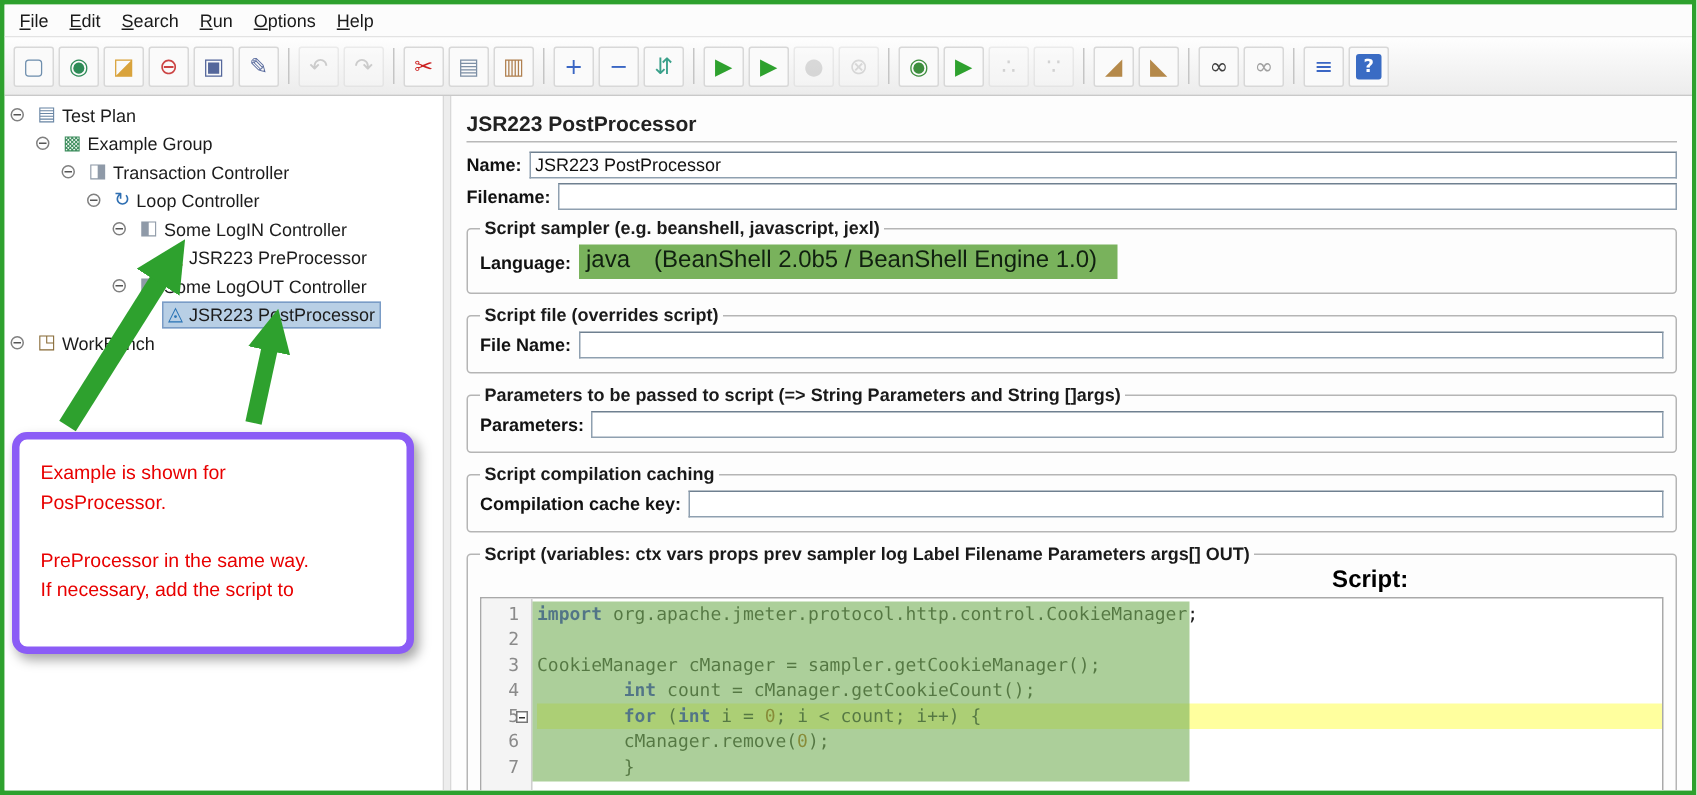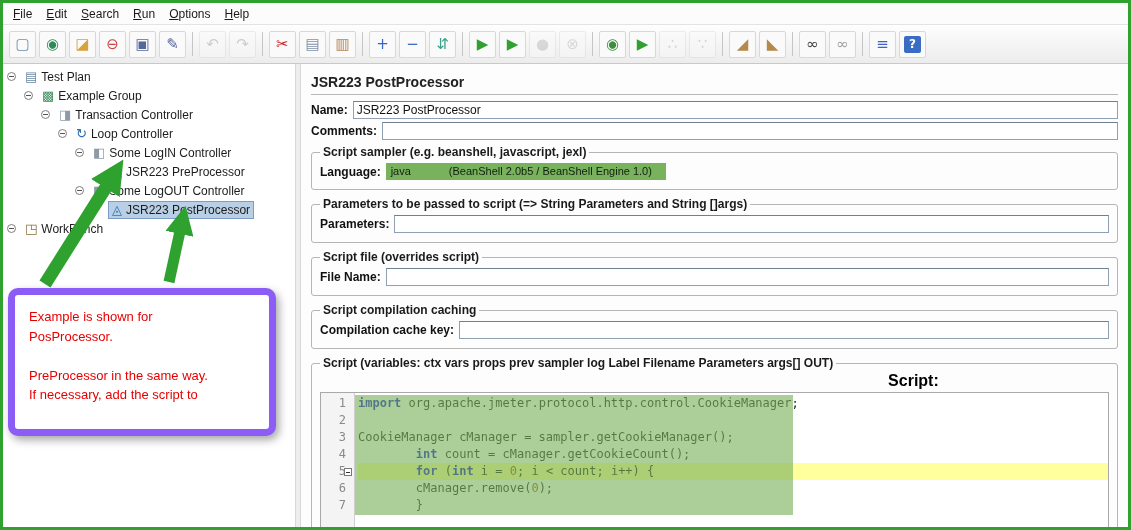--- a/index.html
+++ b/index.html
@@ -71,21 +71,21 @@
   .exspace { width: 16px; flex: none; }
   .cell { display: inline-flex; align-items: center; gap: 4px; padding: 1px 3px; border: 1px solid transparent; }
   .cell.sel { background: var(--selection-bg, #B8CFE5); border-color: var(--selection-border, #7A9CC6); }
   .nico { font-size: 13px; line-height: 1; flex: none; font-family: "DejaVu Sans", sans-serif; }
 
   .arrows { position: absolute; left: 0; top: 0; z-index: 5; pointer-events: none; }
   .arrow-line { stroke: var(--arrow-green, #2EA12E); }
 
   .callout {
     position: absolute; left: 5px; top: 224px; width: 268px; height: 148px;
-    background: #fff; border: 7px solid #8b5cf6; border-radius: 10px;
+    background: #fff; border: 5px solid #8b5cf6; border-radius: 10px;
     box-shadow: 3px 4px 8px rgba(0,0,0,.35);
     padding: 12px 14px; z-index: 6;
     color: var(--callout-red, #E80000); font-size: 13px; line-height: 1.5;
   }
 
   
   .panel-title { font-size: 14px; font-weight: bold; color: #222; margin: 2px 0 4px; }
   .title-rule { border: none; border-top: 1px solid #b8b8b8; margin: 0 0 6px; }
 
   .frow { display: flex; align-items: center; gap: 5px; margin: 3px 0; }
@@ -93,23 +93,23 @@
   .tin {
     flex: 1; height: 18px; background: #fff;
     border: 1px solid #8fa0b0; border-top-color: #6f8090;
     padding: 1px 3px; font: 12px "Liberation Sans", sans-serif; color: #111;
   }
 
   fieldset { border: 1px solid #b5b5b5; border-radius: 3px; margin: 5px 0 7px; padding: 1px 8px 6px; }
   legend { font-weight: bold; font-size: 12px; padding: 0 3px; color: #1a1a1a; }
 
   .green-mark {
-    display: inline-flex; align-items: center; gap: 38px;
+    display: inline-flex; align-items: center; gap: 16px;
     background: var(--marker-green, #79B25C);
-    padding: 2px 14px 3px 5px; font-size: 11px; color: #102010;
+    padding: 2px 14px 3px 5px; font-size: 16px; color: #102010;
   }
 
   .script-label { font-weight: bold; font-size: 16px; margin: 1px 0 0 72%; }
 
   .editor {
     display: flex; height: 158px; background: #fff; margin-top: 2px;
     border: 1px solid #a9a9a9; overflow: hidden; position: relative;
   }
   .gutter {
     width: 34px; flex: none; background: #f4f4f4; border-right: 1px solid #cfcfcf;
@@ -339,47 +339,47 @@
     <div class="main">
       <div class="panel-title">JSR223 PostProcessor</div>
       <hr class="title-rule">
 
       <div class="frow">
         <label class="blabel">Name:</label>
         <input class="tin" value="JSR223 PostProcessor" style="">
       </div>
 
       <div class="frow">
-        <label class="blabel">Comments:</label>
+        <label class="blabel">Filename:</label>
         <input class="tin" value="" style="">
       </div>
 
       <fieldset>
         <legend>Script sampler (e.g. beanshell, javascript, jexl)</legend>
         <div class="frow">
           <label class="blabel">Language:</label>
           <span class="green-mark">
             <span>java</span>
             <span>(BeanShell 2.0b5 / BeanShell Engine 1.0)</span>
           </span>
         </div>
       </fieldset>
 
       <fieldset>
+        <legend>Script file (overrides script)</legend>
+        <div class="frow">
+          <label class="blabel">File Name:</label>
+          <input class="tin" value="" style="">
+        </div>
+      </fieldset>
+
+      <fieldset>
         <legend>Parameters to be passed to script (=&gt; String Parameters and String []args)</legend>
         <div class="frow">
           <label class="blabel">Parameters:</label>
-          <input class="tin" value="" style="">
-        </div>
-      </fieldset>
-
-      <fieldset>
-        <legend>Script file (overrides script)</legend>
-        <div class="frow">
-          <label class="blabel">File Name:</label>
           <input class="tin" value="" style="">
         </div>
       </fieldset>
 
       <fieldset>
         <legend>Script compilation caching</legend>
         <div class="frow">
           <label class="blabel">Compilation cache key:</label>
           <input class="tin" value="" style="">
         </div>

